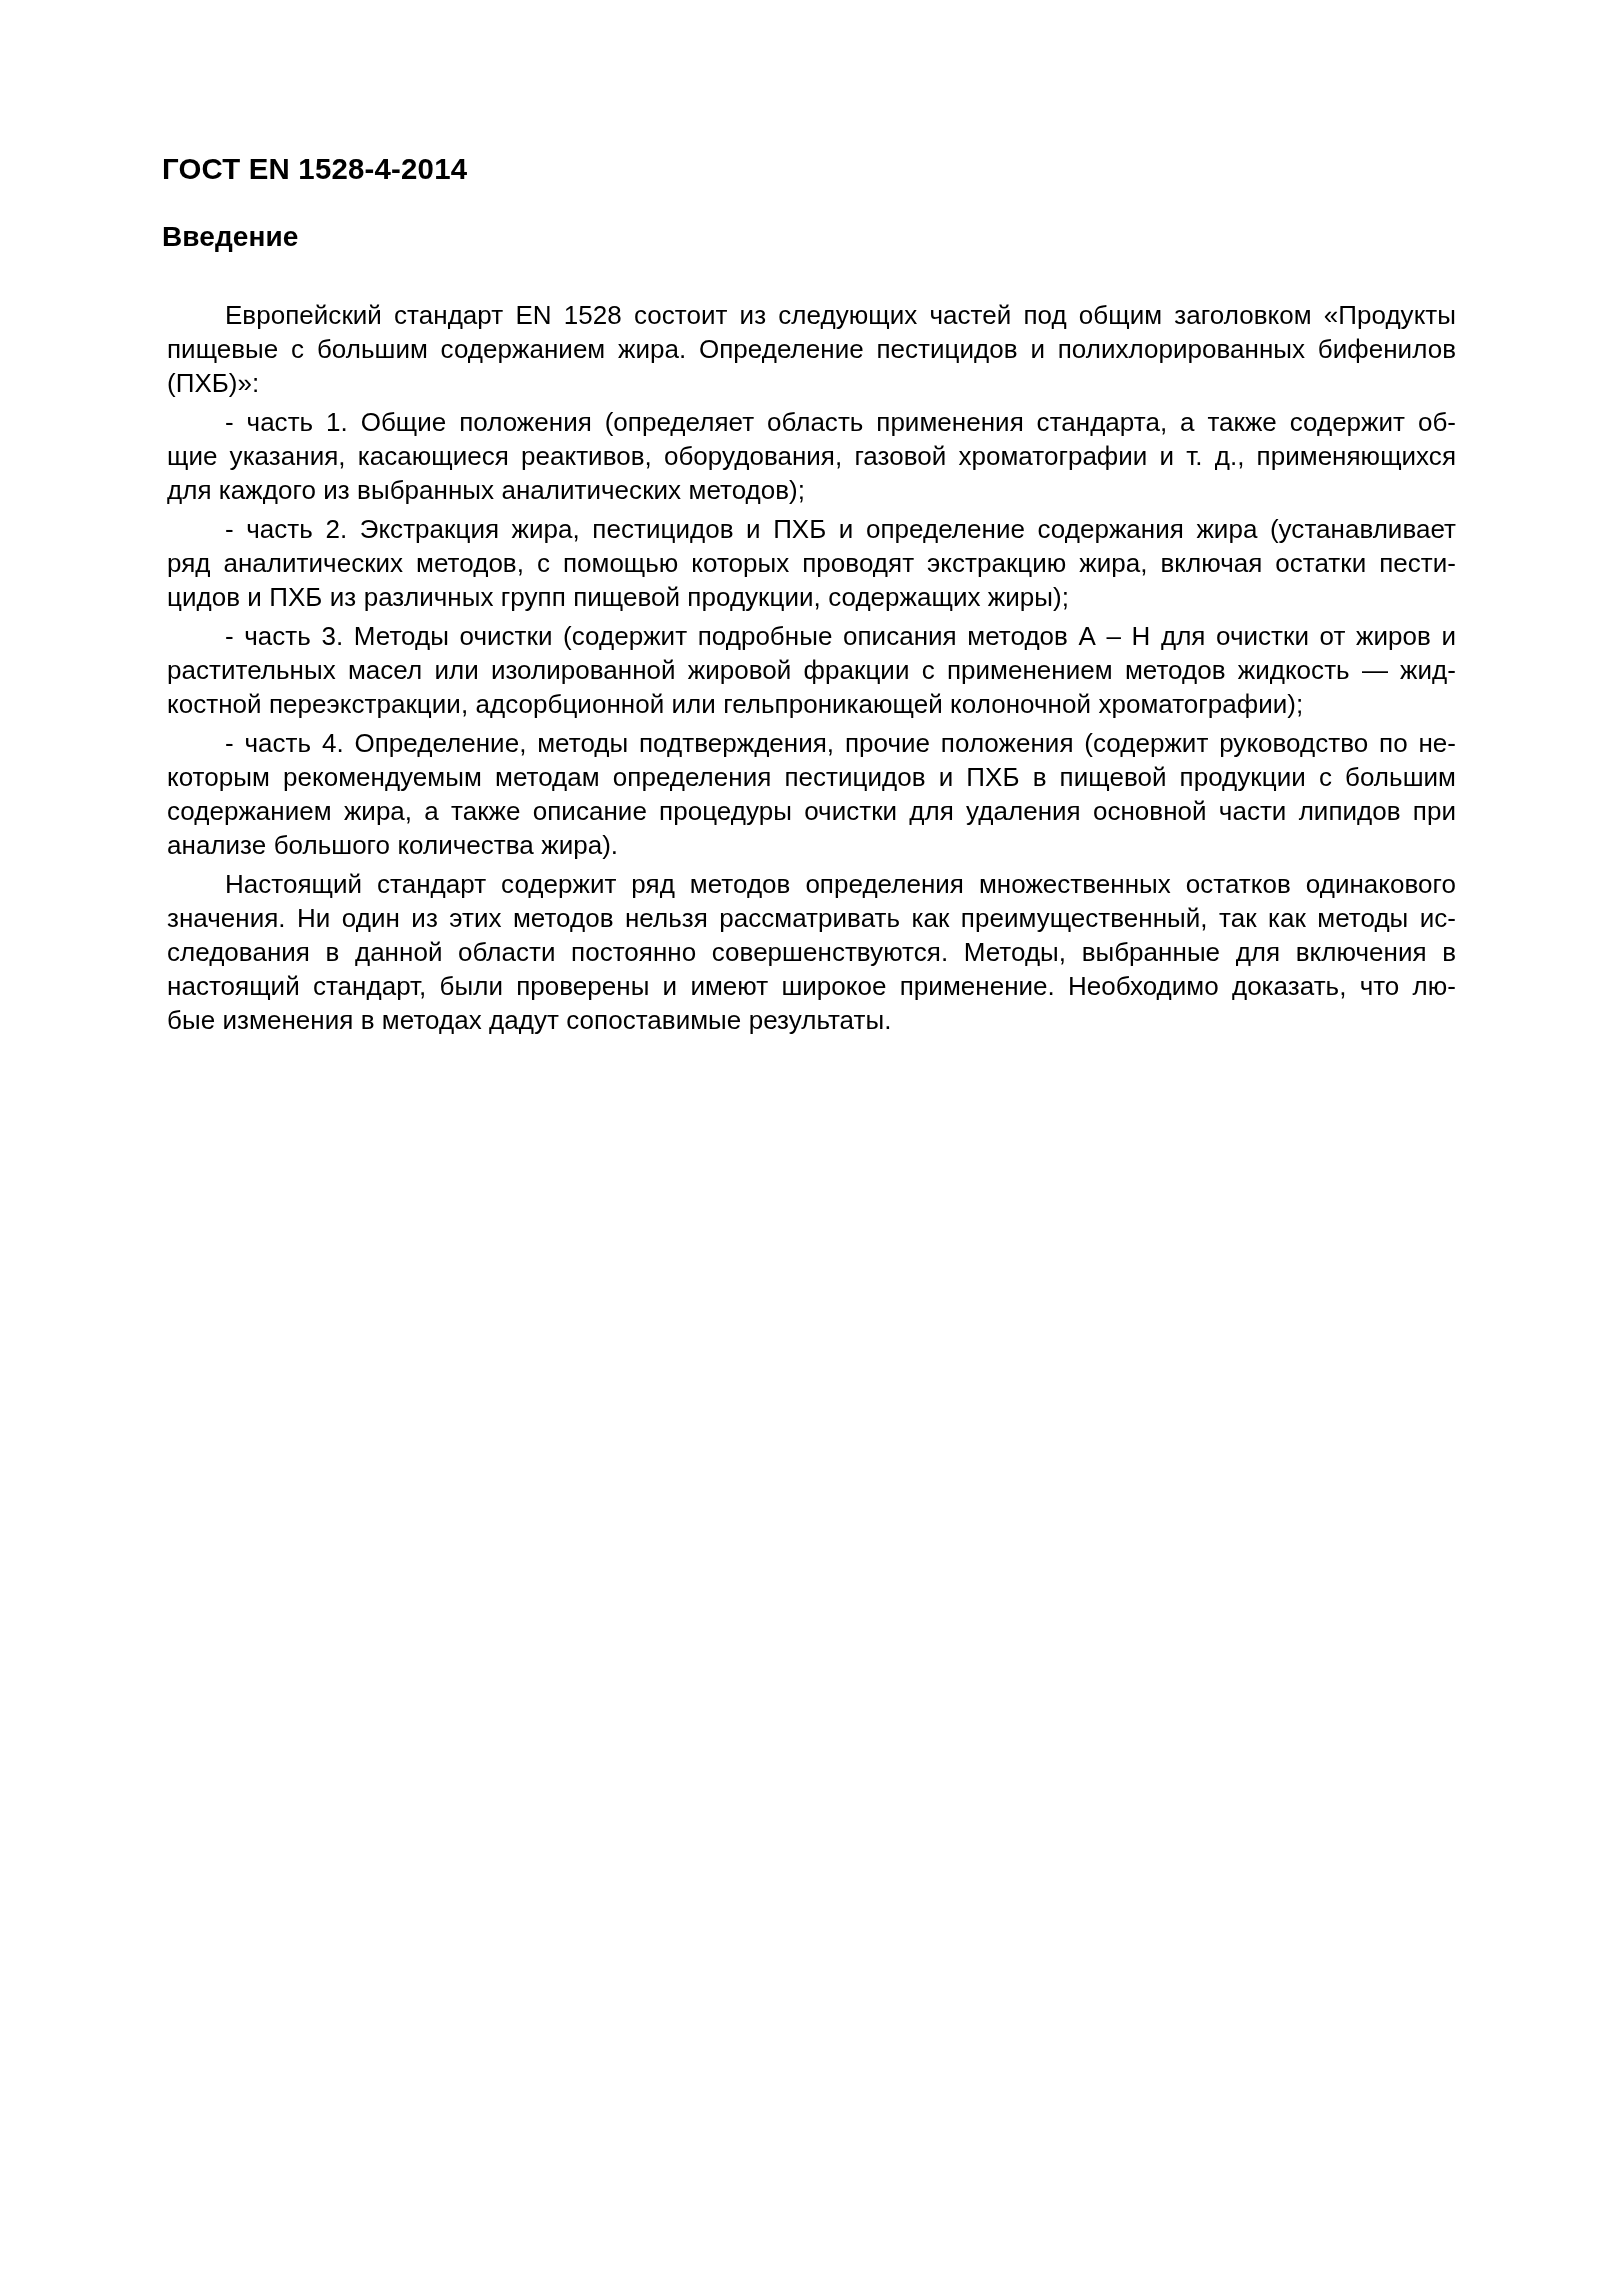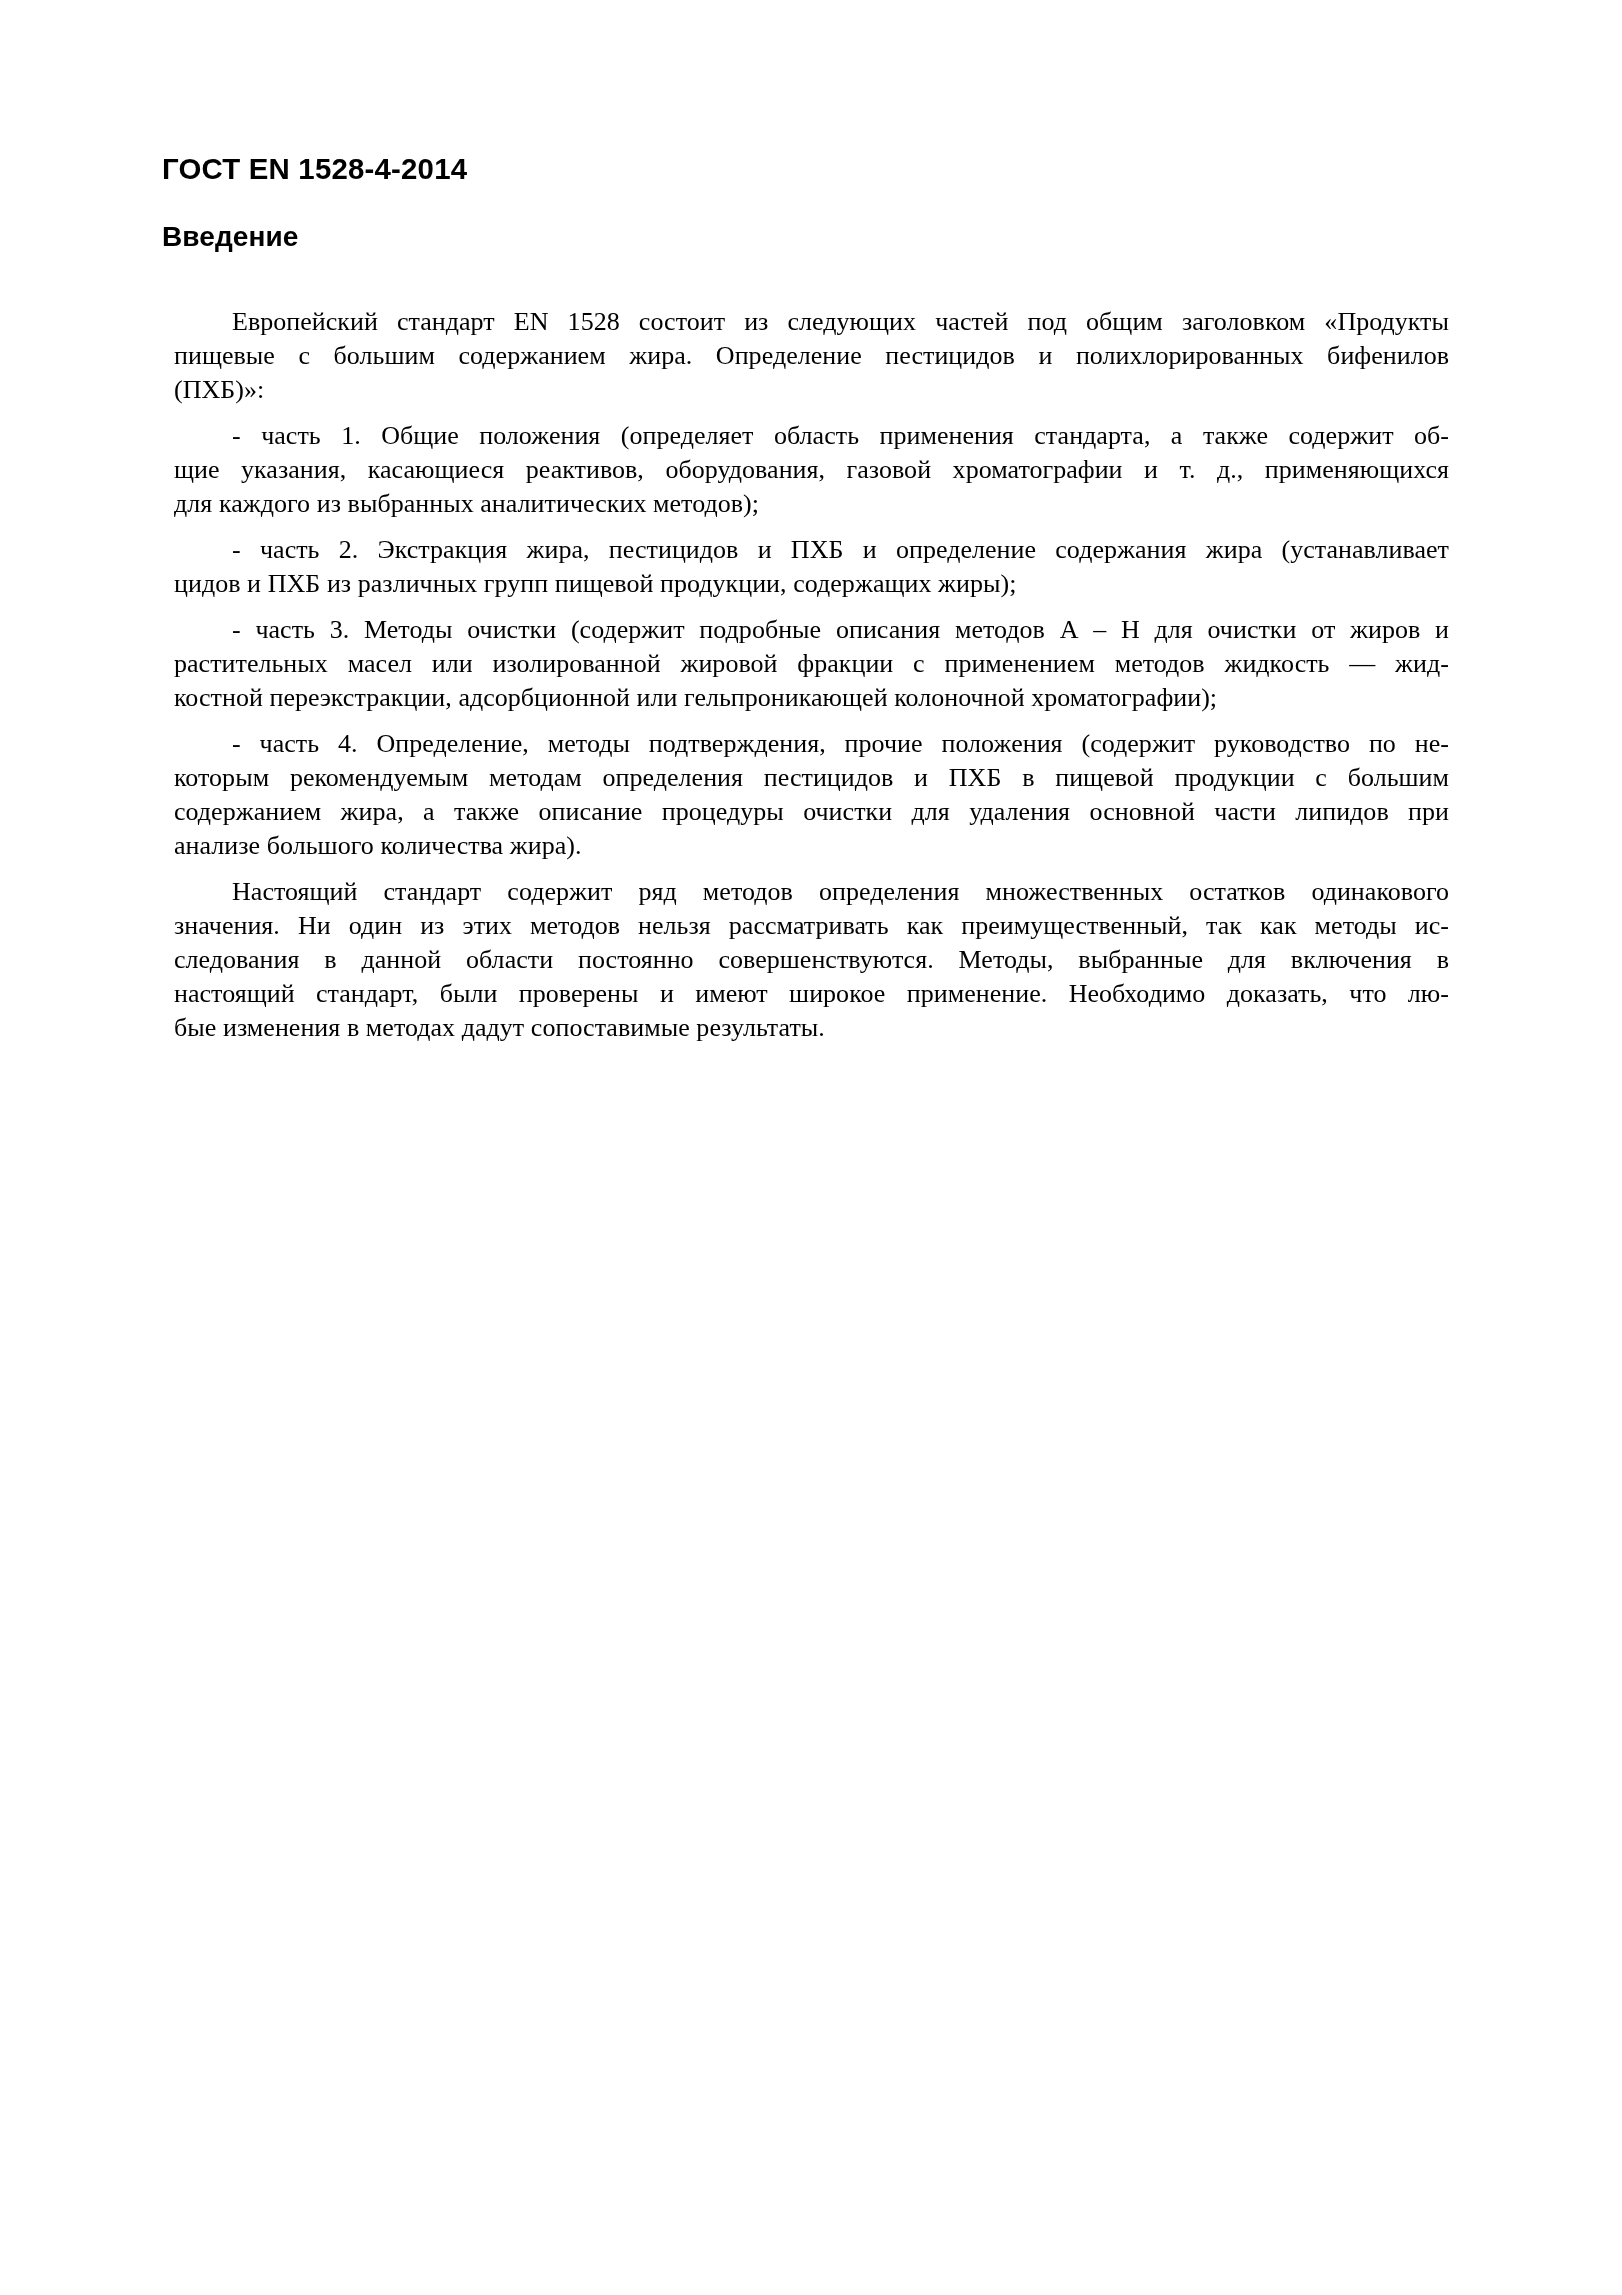--- a/index.html
+++ b/index.html
@@ -46,28 +46,27 @@
     font-weight: bold;
     letter-spacing: 0.1px;
   }
   .body-text {
     position: absolute;
     left: 0;
     top: 293px;
     width: 1299px;
   }
   .para {
-    margin: 12px;
+    margin: 5px;
     font-size: 26px;
     line-height: 34px;
     text-align: justify;
     text-justify: inter-word;
     letter-spacing: 0.03px;
     word-spacing: 0.1px;
-    font-family: Liberation Serif, serif;
   }
   .para .ln {
     display: block;
     white-space: pre;
   }
   
   .para .ln.just {
     text-align: justify;
     text-align-last: justify;
     white-space: normal;
@@ -106,20 +105,21 @@
           <span class="ln just">пищевые с большим содержанием жира. Определение пестицидов и полихлорированных бифенилов</span>
           <span class="ln last">(ПХБ)»:</span>
         </p>
         <p class="para">
           <span class="ln just"><span class="indent-holder"></span>- часть 1. Общие положения (определяет область применения стандарта, а также содержит об-</span>
           <span class="ln just">щие указания, касающиеся реактивов, оборудования, газовой хроматографии и т. д., применяющихся</span>
           <span class="ln last">для каждого из выбранных аналитических методов);</span>
         </p>
         <p class="para">
           <span class="ln just"><span class="indent-holder"></span>- часть 2. Экстракция жира, пестицидов и ПХБ и определение содержания жира (устанавливает</span>
+          <span class="ln just">ряд аналитических методов, с помощью которых проводят экстракцию жира, включая остатки пести-</span>
           <span class="ln last">цидов и ПХБ из различных групп пищевой продукции, содержащих жиры);</span>
         </p>
         <p class="para">
           <span class="ln just"><span class="indent-holder"></span>- часть 3. Методы очистки (содержит подробные описания методов А – Н для очистки от жиров и</span>
           <span class="ln just">растительных масел или изолированной жировой фракции с применением методов жидкость — жид-</span>
           <span class="ln last">костной переэкстракции, адсорбционной или гельпроникающей колоночной хроматографии);</span>
         </p>
         <p class="para">
           <span class="ln just"><span class="indent-holder"></span>- часть 4. Определение, методы подтверждения, прочие положения (содержит руководство по не-</span>
           <span class="ln just">которым рекомендуемым методам определения пестицидов и ПХБ в пищевой продукции с большим</span>

